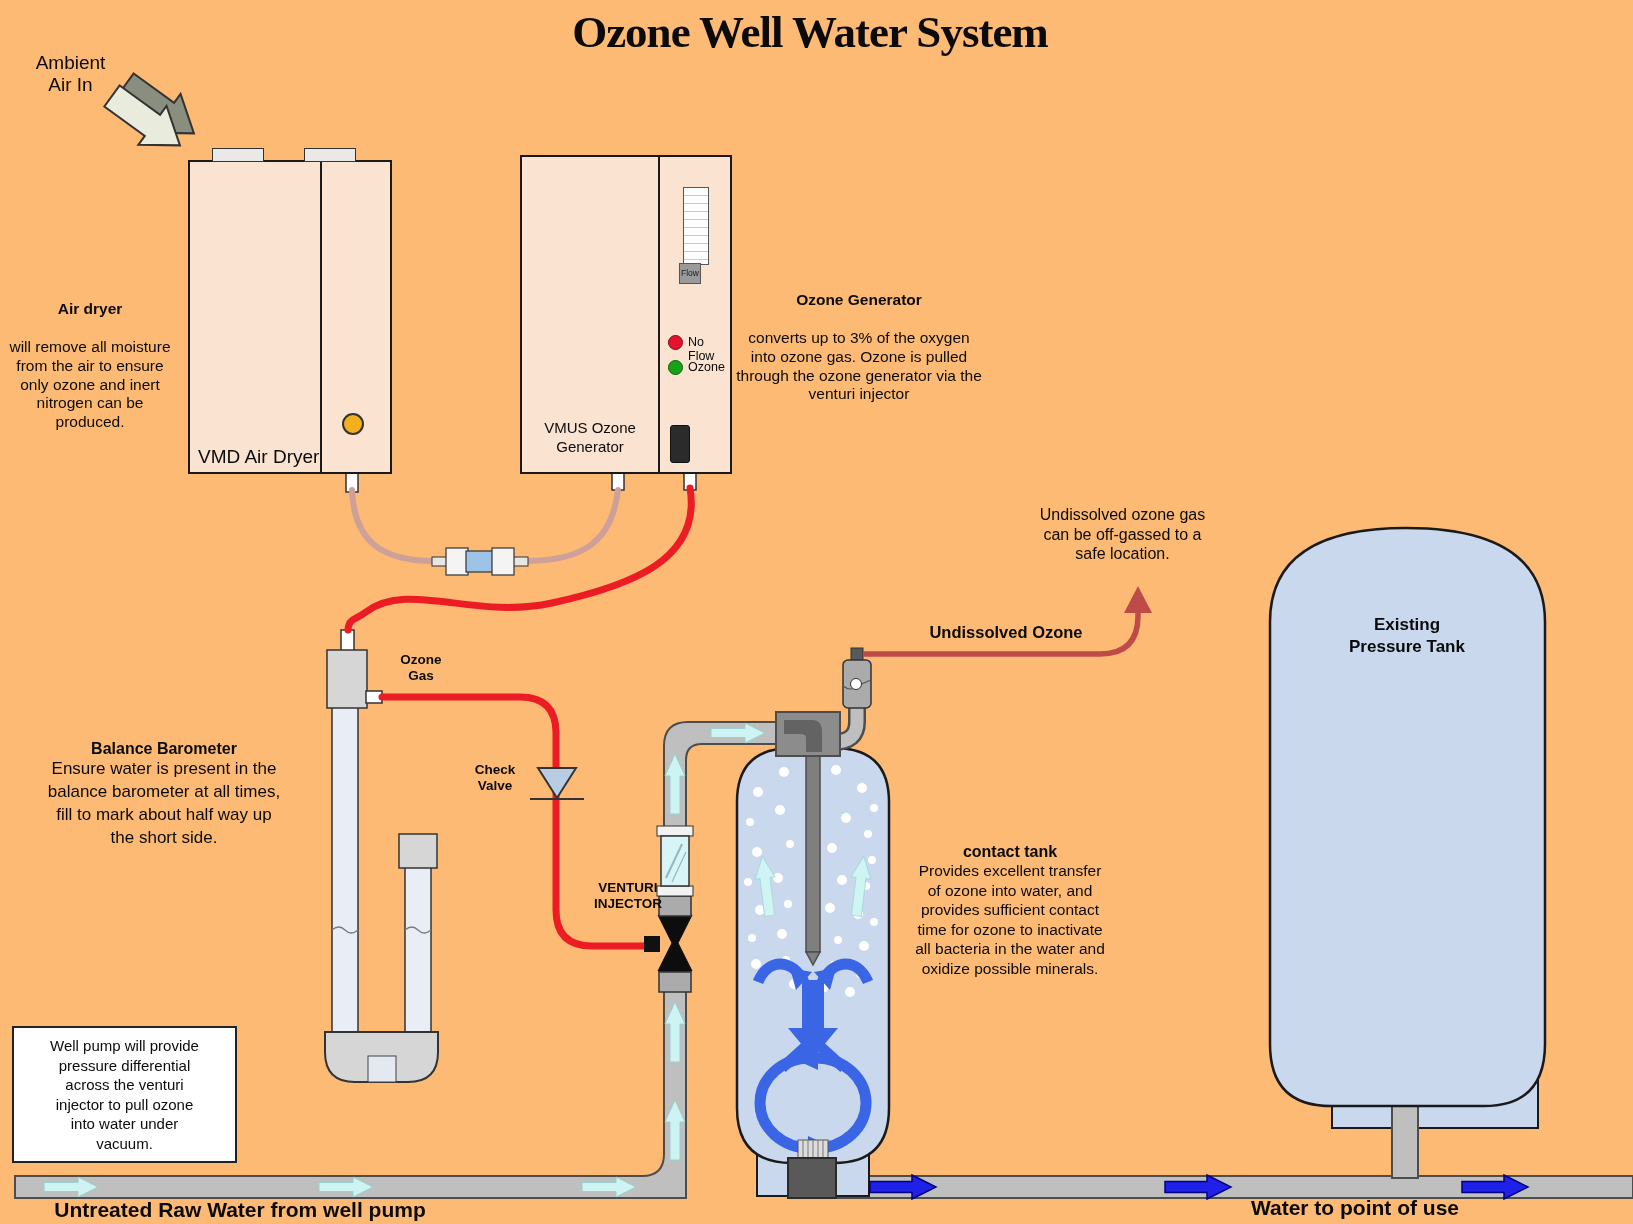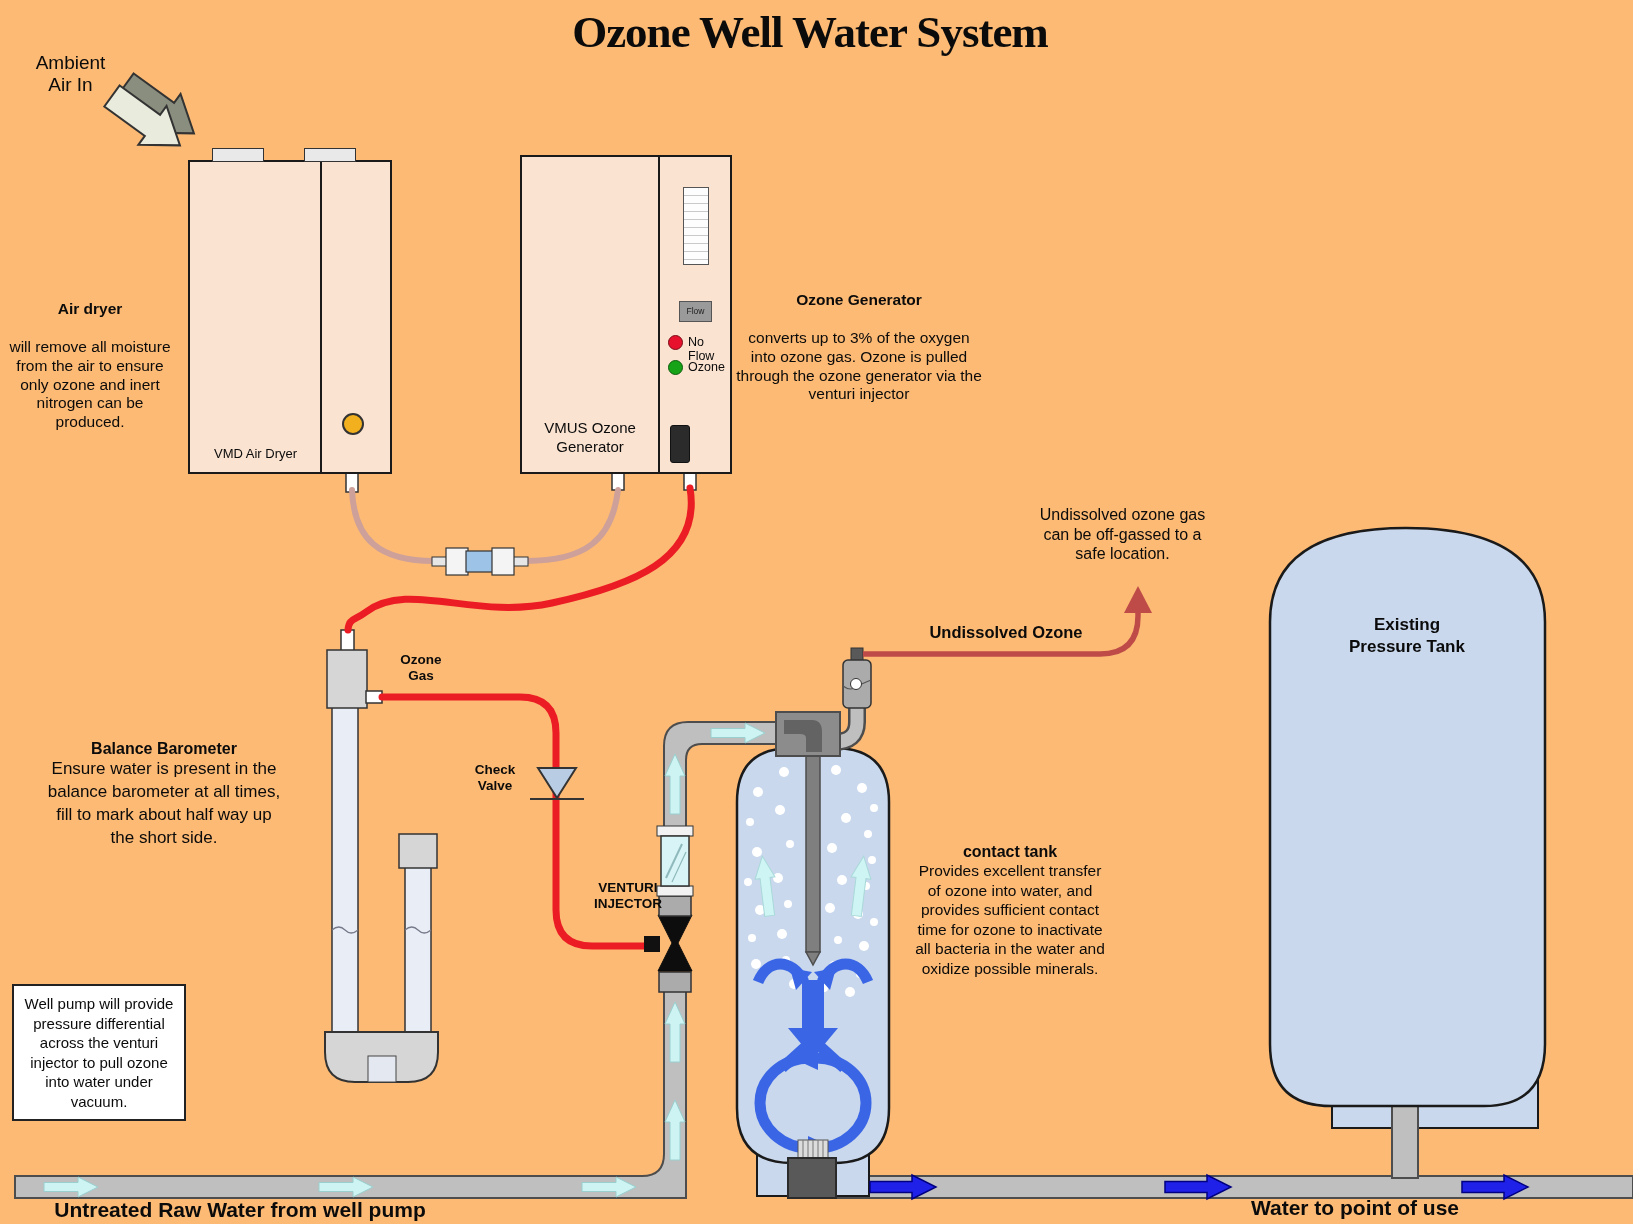--- a/index.html
+++ b/index.html
@@ -206,27 +206,27 @@
 <div class="abs title ctr" style="left:410px;top:6px;width:800px;">Ozone Well Water System</div>
 
 <div class="abs pre ctr" style="left:8px;top:52px;width:125px;font-size:19px;line-height:1.15;">Ambient
 Air In</div>
 
 <div class="unitbox" style="left:188px;top:160px;width:204px;height:314px;">
   <div class="tab" style="left:22px;top:-14px;width:52px;height:14px;"></div>
   <div class="tab" style="left:114px;top:-14px;width:52px;height:14px;"></div>
   <div class="divider" style="left:130px;"></div>
   <div class="dot" style="left:152px;top:251px;"></div>
-  <div class="abs" style="left:8px;top:284px;font-size:13px;margin-left:16px;">VMD Air Dryer</div>
+  <div class="abs" style="left:8px;top:284px;font-size:19px;">VMD Air Dryer</div>
 </div>
 
 <div class="unitbox" style="left:520px;top:155px;width:212px;height:319px;">
   <div class="divider" style="left:136px;"></div>
   <div class="flowtube" style="left:161px;top:30px;width:26px;height:78px;"></div>
-  <div class="flowbase" style="left:157px;top:106px;width:33px;height:21px;margin-top:38px;">Flow</div>
+  <div class="flowbase" style="left:157px;top:106px;width:22px;height:21px;">Flow</div>
   <div class="led" style="left:146px;top:178px;background:#E8112D;border:1px solid #7a0b16;"></div>
   <div class="ledlbl" style="left:166px;top:178px;">No Flow</div>
   <div class="led" style="left:146px;top:203px;background:#17A317;border:1px solid #0c5c0c;"></div>
   <div class="ledlbl" style="left:166px;top:203px;">Ozone</div>
   <div class="switch" style="left:148px;top:268px;"></div>
   <div class="abs pre ctr" style="left:0px;top:262px;width:136px;font-size:15px;line-height:1.25;">VMUS Ozone
 Generator</div>
 </div>
 
 <div class="abs note pre ctr" style="left:0px;top:281px;width:180px;">
@@ -272,21 +272,21 @@
 <div class="abs ctr" style="left:900px;top:843px;width:220px;">
   <div class="b" style="font-size:16px;">contact tank</div>
   <div class="pre" style="font-size:15.5px;line-height:1.26;">Provides excellent transfer
 of ozone into water, and
 provides sufficient contact
 time for ozone to inactivate
 all bacteria in the water and
 oxidize possible minerals.</div>
 </div>
 
-<div class="boxnote pre" style="left:12px;top:984px;width:174px;">Well pump will provide
+<div class="boxnote pre" style="left:12px;top:1026px;width:225px;">Well pump will provide
 pressure differential
 across the venturi
 injector to pull ozone
 into water under
 vacuum.</div>
 
 <div class="abs pre ctr" style="left:1307px;top:614px;width:200px;font-weight:bold;font-size:17px;line-height:1.3;">Existing
 Pressure Tank</div>
 
 <div class="abs ctr biglbl" style="left:30px;top:1198px;width:420px;">Untreated Raw Water from well pump</div>

